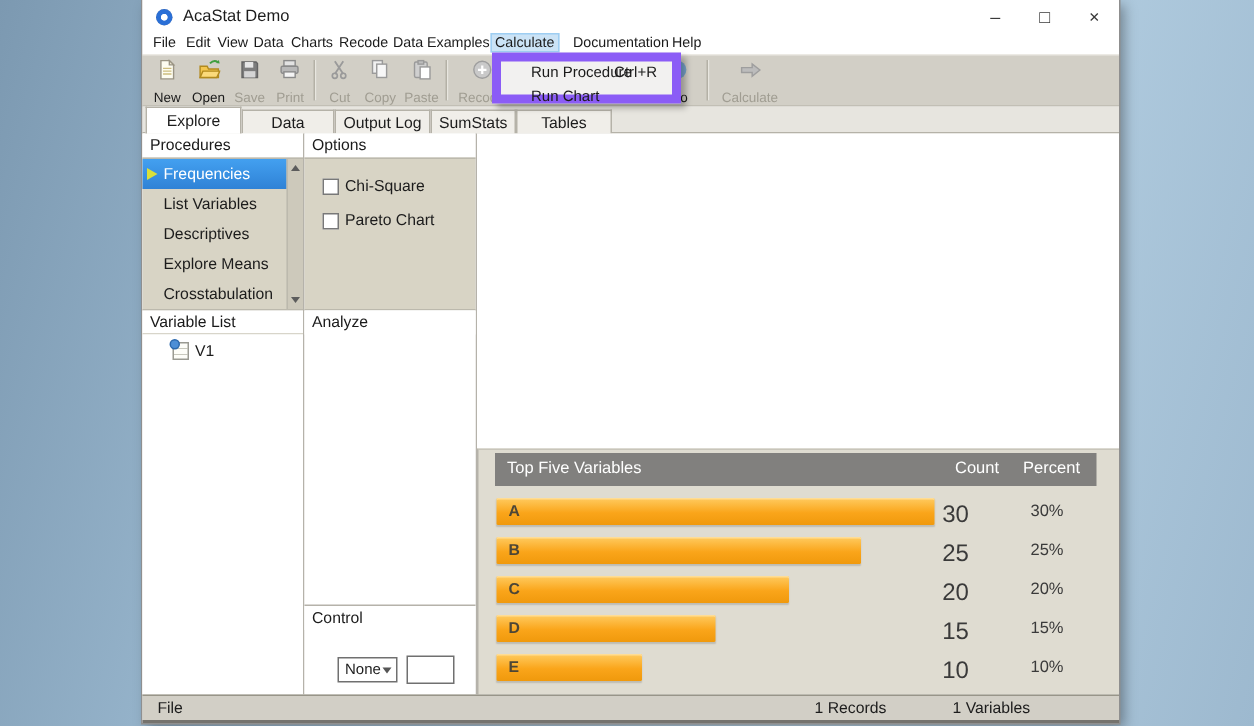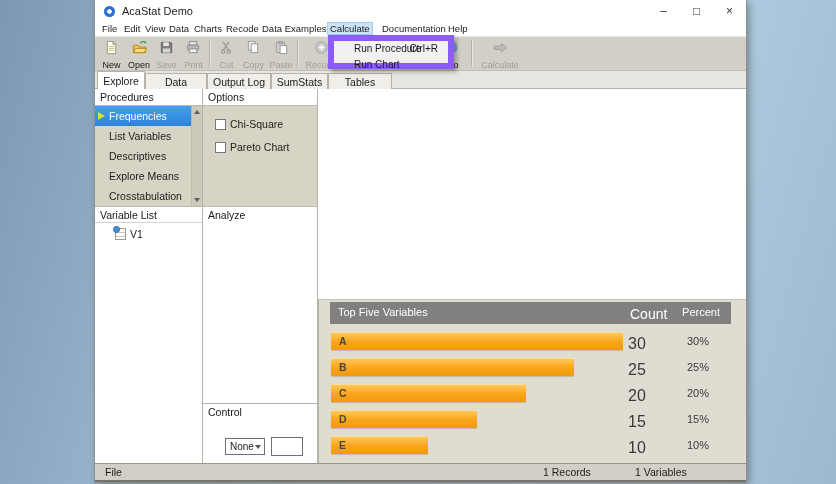--- a/index.html
+++ b/index.html
@@ -75,21 +75,21 @@
   
   .message-panel{position:absolute;left:0;right:0;top:0;height:210px;background:#f2f1ee;border-left:1px solid #b5b2aa;box-sizing:border-box;}
   .big-circle{position:absolute;left:50%;top:53px;margin-left:-33px;}
   .msg-text{position:absolute;left:50%;top:128px;width:360px;margin-left:-180px;text-align:center;
     font-size:11px;line-height:14px;color:#1b1b1b;}
   
   .chart-panel{position:absolute;left:0;right:0;top:210px;bottom:0;background:#dfdcd1;
     border-top:1px solid #c8c5ba;border-left:1px solid #b5b2aa;box-sizing:border-box;}
   .chart-header{position:absolute;left:11px;width:401px;top:2px;height:22px;background:#81807e;color:#fff;}
   .ch-title{position:absolute;left:8px;top:4px;font-size:11px;}
-  .ch-count{position:absolute;left:300px;width:36px;top:4px;font-size:14px;text-align:right;}
+  .ch-count{position:absolute;left:300px;width:36px;top:4px;font-size:11px;text-align:right;}
   .ch-percent{position:absolute;left:346px;width:44px;top:4px;font-size:11px;text-align:right;}
   .crow{position:absolute;left:12px;width:400px;height:18px;}
   .bar{position:absolute;left:0;top:0;height:18px;border-radius:1px;
     background:linear-gradient(#ffcb60 0%,#faa51a 55%,#f0990c 100%);
     box-shadow:inset 0 1px 0 #ffdd95, 0 1px 1px rgba(0,0,0,.15);}
   .bar-label{position:absolute;left:8px;top:3px;font-size:10.5px;font-weight:600;color:#4d4636;}
   .c-count{position:absolute;left:288px;width:36px;top:3px;font-size:16px;color:#3a3a3a;text-align:center;}
   .c-percent{position:absolute;left:334px;width:44px;top:3px;font-size:11px;color:#3a3a3a;text-align:right;}
   
   .statusbar{position:absolute;left:0;right:0;bottom:0;height:17px;background:#d2cfc6;border-top:1px solid #989589;box-sizing:border-box;font-size:10.5px;color:#1c1c1c;}
@@ -221,21 +221,21 @@
         <span class="dd-label">Run Procedure</span>
         <span class="dd-shortcut">Ctrl+R</span>
       </div>
       <div class="dd-item">
         <span class="dd-label">Run Chart</span>
         <span class="dd-shortcut"></span>
       </div>
     </div>
 
     <div class="tabstrip">
-      <div class="tab active" style="width:48px">Explore</div>
+      <div class="tab active" style="width:64px">Explore</div>
       <div class="tab" style="width:62px">Data</div>
       <div class="tab" style="width:64px">Output Log</div>
       <div class="tab" style="width:57px">SumStats</div>
       <div class="tab" style="width:64px">Tables</div>
     </div>
 
     <div class="content">
 
       <div class="col-left">
         <div class="panel-header">Procedures</div>

